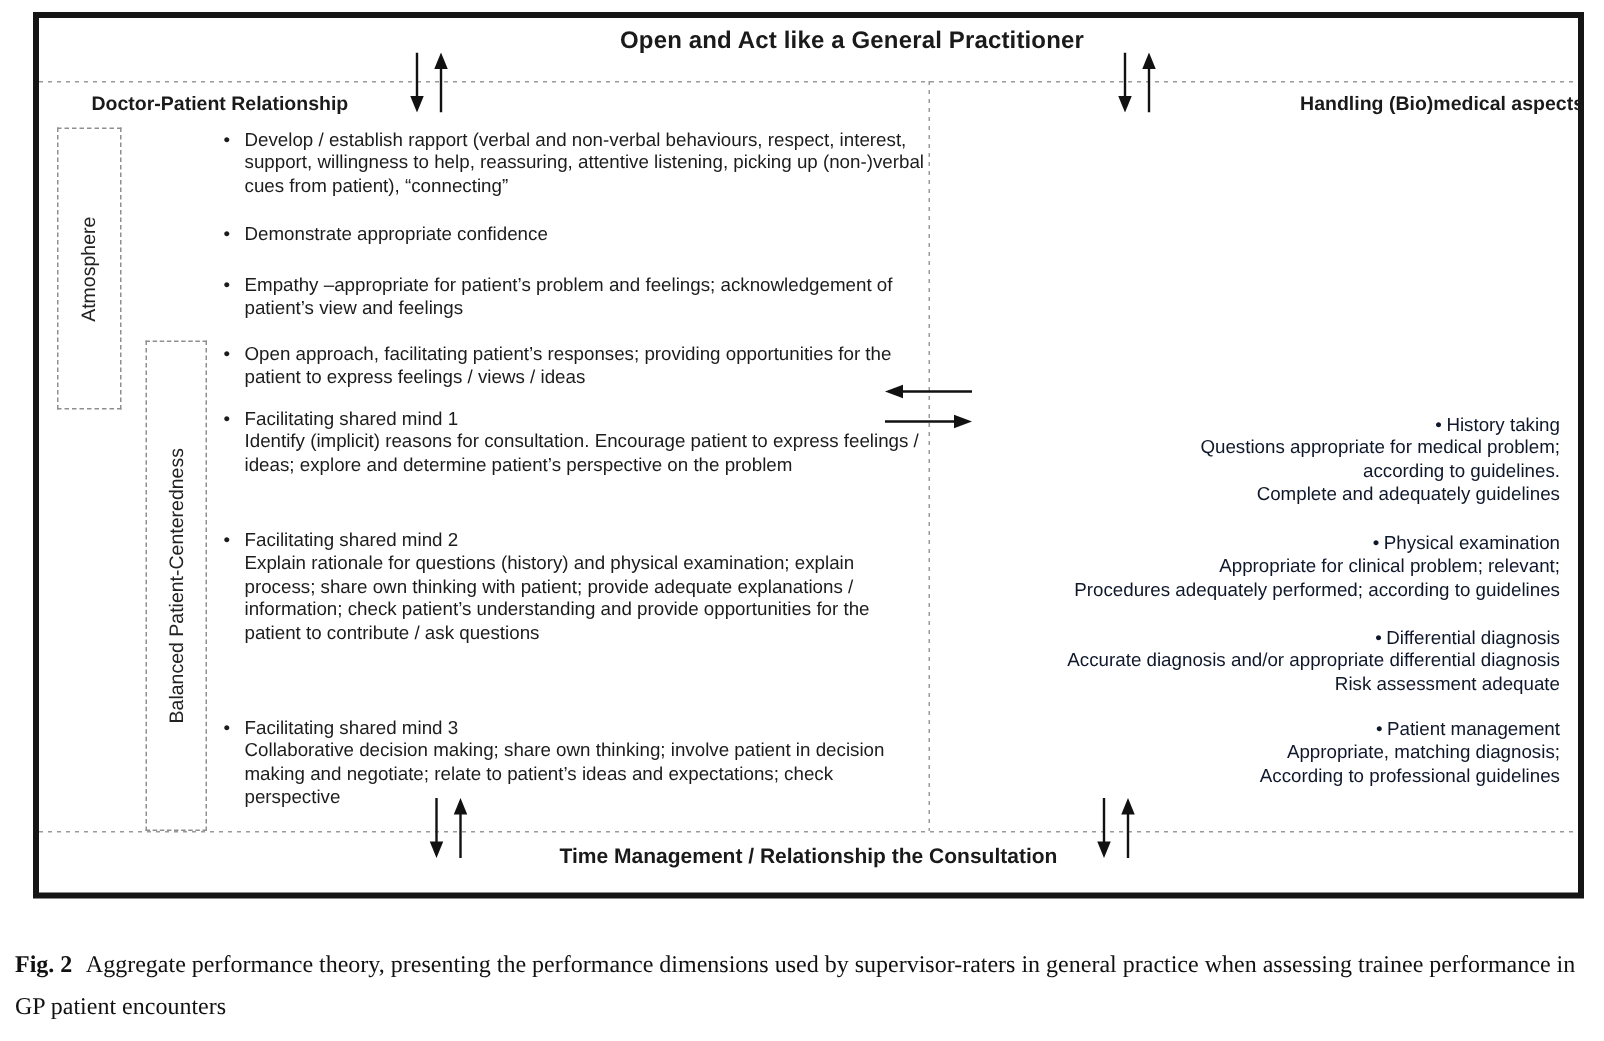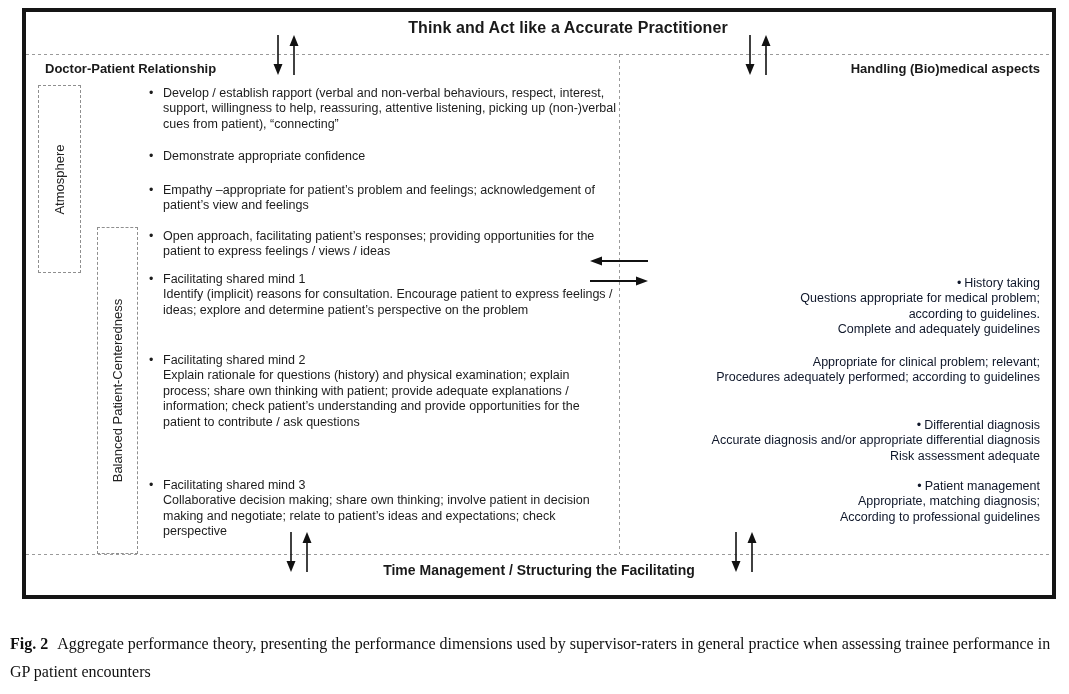--- a/index.html
+++ b/index.html
@@ -22,21 +22,21 @@
     background: #ffffff;
   }
 
   .fig-title {
     left: 22px; top: 19px; width: 1034px;
     padding-left: 58px;
     text-align: center;
     font-size: 16px; font-weight: bold;
     letter-spacing: 0.1px;
   }
-  .col-header { font-size: 13px; font-weight: bold; }
+  .col-header { font-size: 13px; font-weight: bold; margin-left: 16px; }
   .left-header  { left: 45px;  top: 61px; }
   .right-header { left: 620px; top: 61px; width: 420px; text-align: right; }
 
   .hline {
     height: 1px;
     background: repeating-linear-gradient(to right, #9a9a9a 0 3px, transparent 3px 6px);
   }
   .hline-top    { left: 26px; top: 54px;  width: 1026px; }
   .hline-bottom { left: 26px; top: 554px; width: 1026px; }
   .v-divider {
@@ -95,30 +95,30 @@
 
   svg.arrow { display: block; }
 </style>
 </head>
 <body>
 
 <div class="page">
 
   <div class="abs figure-box"></div>
 
-  <div class="abs fig-title">Think and Act like a Accurate Practitioner</div>
+  <div class="abs fig-title">Open and Act like a General Practitioner</div>
 
   <div class="abs hline hline-top"></div>
   <div class="abs v-divider"></div>
   <div class="abs hline hline-bottom"></div>
 
   <div class="abs col-header left-header">Doctor-Patient Relationship</div>
   <div class="abs col-header right-header">Handling (Bio)medical aspects</div>
 
-  <div class="abs bottom-label">Time Management / Structuring the Facilitating</div>
+  <div class="abs bottom-label">Time Management / Relationship the Consultation</div>
 
   <div class="abs rot-box atmosphere-box">
     <span class="rot-text">Atmosphere</span>
   </div>
   <div class="abs rot-box balanced-box">
     <span class="rot-text">Balanced Patient-Centeredness</span>
   </div>
 
   <div class="abs left-item" style="top:86px">
     <span class="bullet">•</span>
@@ -152,20 +152,21 @@
     <span class="li-text">Collaborative decision making; share own thinking; involve patient in decision making and negotiate; relate to patient’s ideas and expectations; check perspective</span>
   </div>
 
   <div class="abs right-item" style="top:276px">
     <div><span class="bullet">•</span><span>History taking</span></div>
     <span class="ri-line">Questions appropriate for medical problem;</span>
     <span class="ri-line">according to guidelines.</span>
     <span class="ri-line">Complete and adequately guidelines</span>
   </div>
   <div class="abs right-item" style="top:355px">
+    <div><span class="bullet">•</span><span>Physical examination</span></div>
     <span class="ri-line">Appropriate for clinical problem; relevant;</span>
     <span class="ri-line">Procedures adequately performed; according to guidelines</span>
   </div>
   <div class="abs right-item" style="top:418px">
     <div><span class="bullet">•</span><span>Differential diagnosis</span></div>
     <span class="ri-line">Accurate diagnosis and/or appropriate differential diagnosis</span>
     <span class="ri-line">Risk assessment adequate</span>
   </div>
   <div class="abs right-item" style="top:479px">
     <div><span class="bullet">•</span><span>Patient management</span></div>

